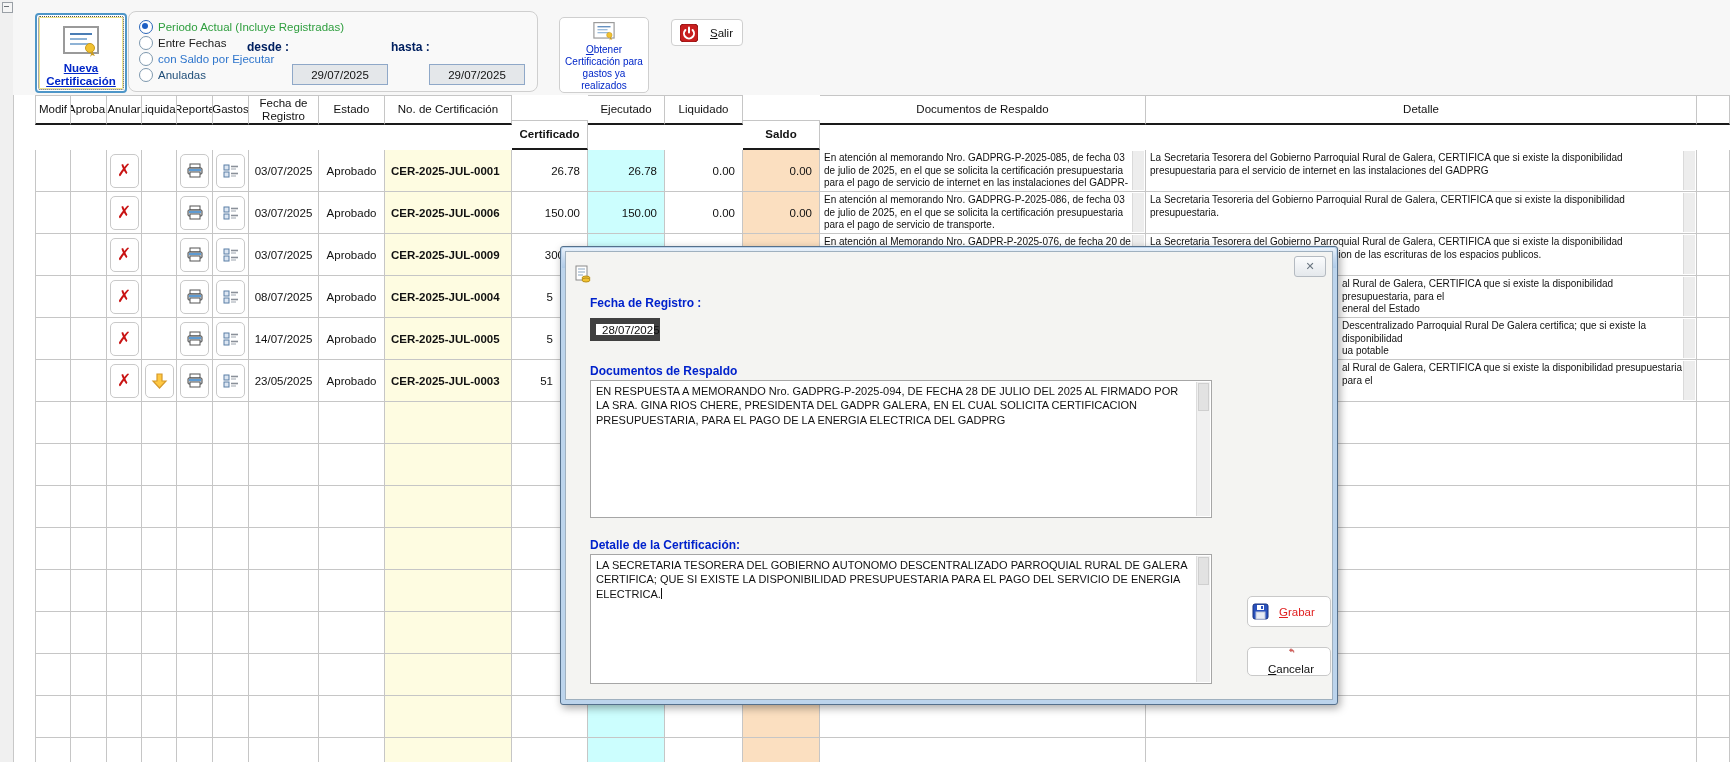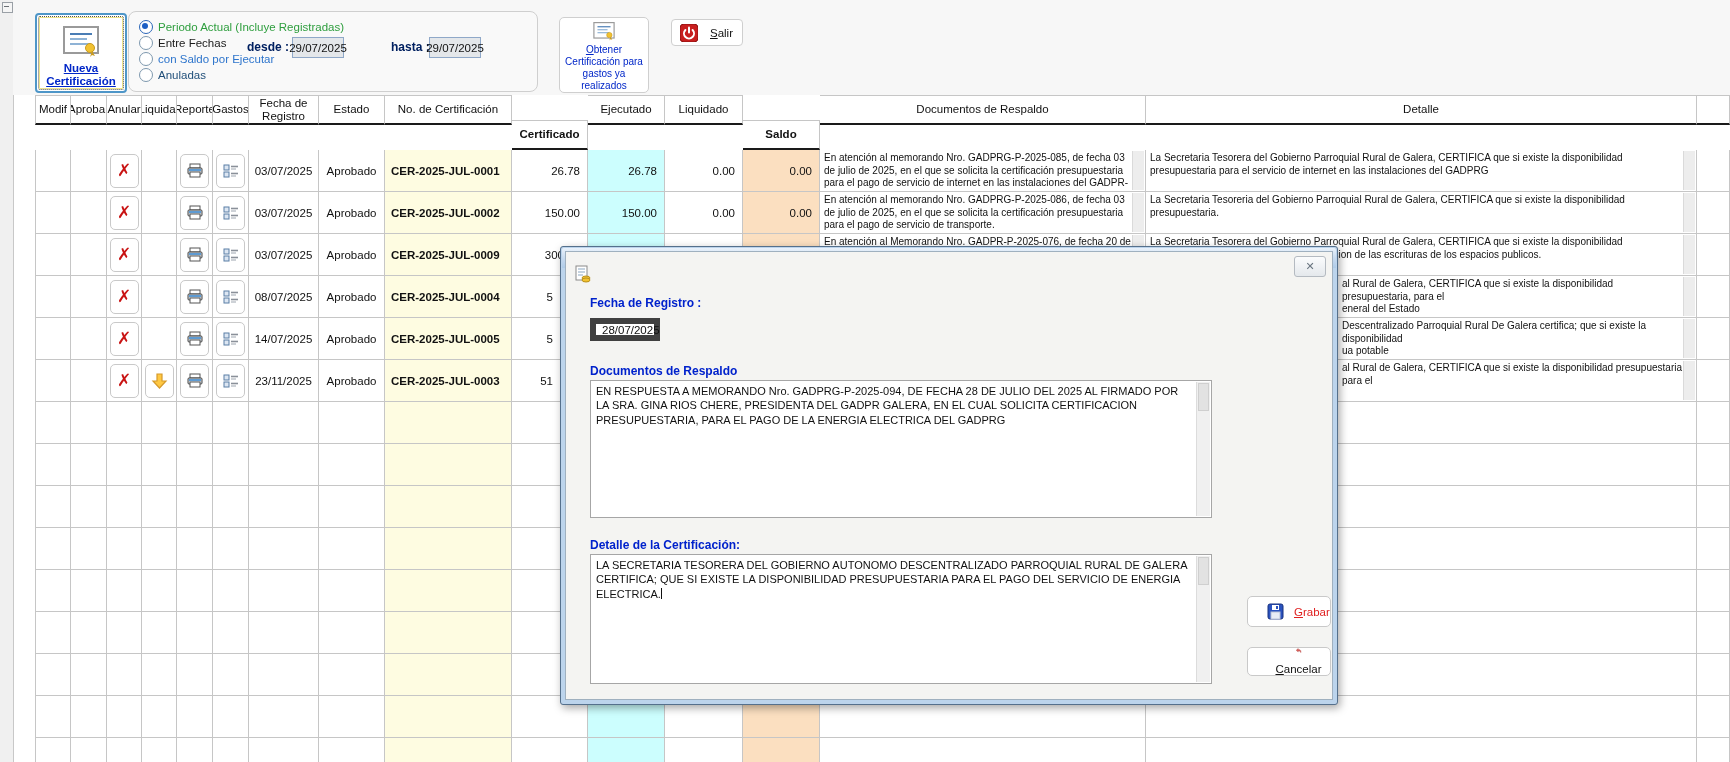--- a/index.html
+++ b/index.html
@@ -24,22 +24,22 @@
   .btn-nueva .focusring{position:absolute;inset:1px;border:1px dotted #555;border-radius:2px;box-shadow:0 0 0 1px #EDE38A inset;}
   .btn-nueva .lbl{font-size:11.5px;font-weight:bold;color:#0026C8;text-decoration:underline;text-align:center;line-height:1.15;}
   .cert-ico{margin-bottom:4px;}
 
   .filter-box{position:absolute;left:115px;top:11px;width:410px;height:81px;border:1px solid #CFCFCF;border-radius:8px;background:#F9F9F9;box-sizing:border-box;}
   .radio-row{position:absolute;left:10px;display:flex;align-items:center;gap:5px;font-size:11.5px;white-space:nowrap;}
   .radio{width:12px;height:12px;border-radius:50%;border:1px solid #7E98AE;background:#FFF;position:relative;flex:none;}
   .radio.sel{border-color:#2A66B8;}
   .radio.sel::after{content:"";position:absolute;left:2px;top:2px;width:6px;height:6px;border-radius:50%;background:#1D5FC4;}
   .date-lbl{position:absolute;font-size:12px;font-weight:bold;color:#002060;}
-  .date-box{position:absolute;width:52px;height:21px;background:#E4E7EA;border:1px solid #8FA8C8;box-sizing:border-box;
-    display:flex;align-items:center;justify-content:center;font-size:11.5px;color:#111;}
+  .date-box{position:absolute;width:96px;height:21px;background:#E4E7EA;border:1px solid #8FA8C8;box-sizing:border-box;
+    display:flex;align-items:center;justify-content:center;font-size:11.5px;color:#111;margin-top:27px;}
 
   .btn-obtener{position:absolute;left:546px;top:17px;width:90px;height:76px;background:#FFFFFF;border:1px solid #CFCFCF;border-radius:5px;
     box-sizing:border-box;display:flex;flex-direction:column;align-items:center;padding-top:4px;cursor:pointer;}
   .btn-obtener .lbl{font-size:10px;color:#0026C8;text-align:center;line-height:1.2;margin-top:3px;}
   .btn-salir{position:absolute;left:658px;top:19px;width:72px;height:27px;background:#FFFFFF;border:1px solid #CFCFCF;border-radius:4px;
     box-sizing:border-box;display:flex;align-items:center;gap:12px;padding-left:8px;cursor:pointer;}
   .btn-salir .lbl{font-size:11.5px;color:#111;}
 
   
   .table{position:absolute;left:35px;top:95px;width:1695px;background:#FFFFFF;
@@ -79,21 +79,21 @@
     font-size:11px;color:#68747F;font-weight:bold;cursor:pointer;}
   .dlg-label{position:absolute;font-size:12px;font-weight:bold;color:#0022CC;}
   .dlg-date{position:absolute;left:24px;top:66px;width:70px;height:23px;background:#FFF;border:6px solid #404040;box-sizing:border-box;
     display:flex;align-items:center;padding-left:6px;font-size:11.5px;color:#111;}
   .dlg-area{position:absolute;left:24px;width:622px;background:#FFFFFF;border:1px solid #A6A6A6;box-sizing:border-box;
     font-size:11px;line-height:1.3;color:#111;padding:3px 18px 3px 5px;}
   .dlg-area .sb{position:absolute;right:1px;top:1px;bottom:1px;width:13px;background:#F0F0F0;border-left:1px solid #DCDCDC;}
   .dlg-area .sb::before{content:"";position:absolute;left:1px;top:1px;right:1px;height:26px;background:#E2E2E2;border:1px solid #CFCFCF;}
   .caret{display:inline-block;width:1px;height:11px;background:#111;vertical-align:-1px;}
   .dlg-btn{position:absolute;left:681px;width:84px;background:#FFF;border:1px solid #C9C9C9;border-radius:5px;box-sizing:border-box;
-    display:flex;align-items:center;gap:10px;padding-left:19px;cursor:pointer;}
+    display:flex;align-items:center;gap:10px;padding-left:4px;cursor:pointer;}
   .dlg-btn .lbl{font-size:11.5px;}
   .lbl-red{color:#E02020;}
   .lbl-dark{color:#111;}
   u{text-decoration:underline;}
 </style>
 </head>
 <body>
 
 <svg width="0" height="0" style="position:absolute">
   <defs>
@@ -282,21 +282,21 @@
     </div>
     <div class="c-center">
       <span class="cellbtn">
         <svg width="16" height="14" viewBox="0 0 16 14">
               <use href="#ico-gastos"></use>
             </svg>
       </span>
     </div>
     <div class="c-center">03/07/2025</div>
     <div class="c-center">Aprobado</div>
-    <div class="c-cer bg-yellow">CER-2025-JUL-0002</div>
+    <div class="c-cer bg-yellow">CER-2025-JUL-0006</div>
     <div class="c-num">150.00</div>
     <div class="c-num bg-cyan">150.00</div>
     <div class="c-num">0.00</div>
     <div class="c-num bg-peach">0.00</div>
     <div>
       <div class="longtext">En atención al memorando Nro. GADPRG-P-2025-086, de fecha 03 de julio de 2025, en el que se solicita la certificación presupuestaria para el pago de servicio de transporte.</div>
       <span class="cell-scroll"></span>
     </div>
     <div>
       <div class="longtext det">La Secretaria Tesoreria del Gobierno Parroquial Rural de Galera, CERTIFICA que si existe la disponibilidad presupuestaria.</div>
@@ -458,21 +458,21 @@
             </svg>
       </span>
     </div>
     <div class="c-center">
       <span class="cellbtn">
         <svg width="16" height="14" viewBox="0 0 16 14">
               <use href="#ico-gastos"></use>
             </svg>
       </span>
     </div>
-    <div class="c-center">23/11/2025</div>
+    <div class="c-center">23/05/2025</div>
     <div class="c-center">Aprobado</div>
     <div class="c-cer bg-yellow">CER-2025-JUL-0003</div>
     <div class="c-num cert-partial">51</div>
     <div class="c-num bg-cyan"></div>
     <div class="c-num"></div>
     <div class="c-num bg-peach"></div>
     <div>
       <div class="longtext"></div>
 
     </div>

